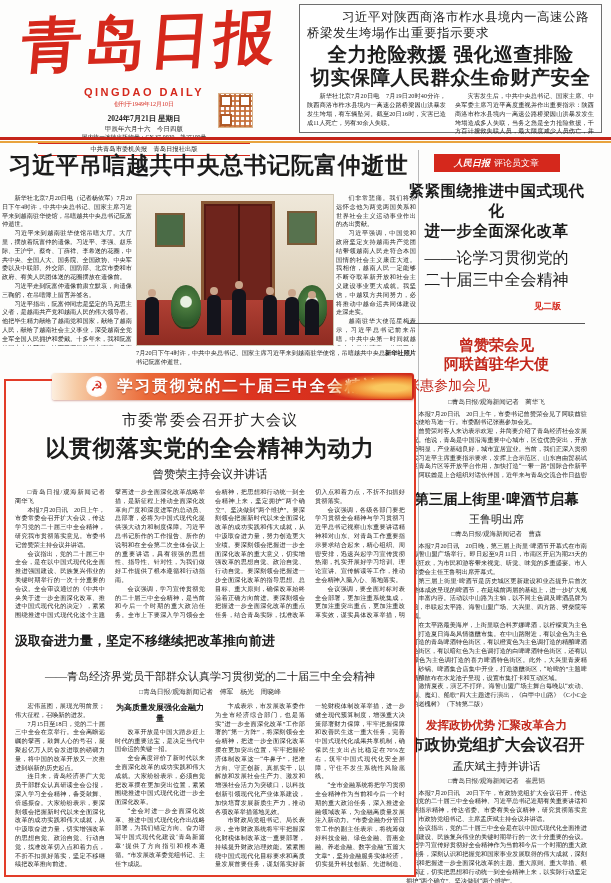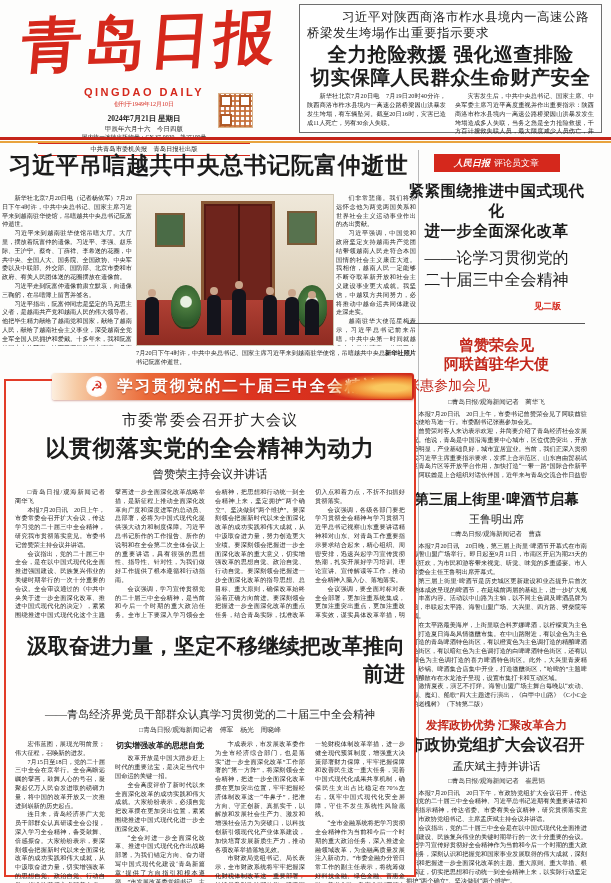--- a/index.html
+++ b/index.html
@@ -97,22 +97,22 @@
   .emblem{width:21px;height:21px;border-radius:50%;background:radial-gradient(circle,#fff 55%,#f7d9c2);
       color:#d5281c;font-size:14px;line-height:21px;text-align:center;margin-right:10px;flex:none}
   .banner-text{color:#fff;font-weight:bold;font-size:15.5px;letter-spacing:2px;
       font-family:"Liberation Sans",sans-serif;text-shadow:0 1px 1px rgba(120,20,0,.45)}
   .kickerA{margin-top:30px;text-align:center;font-size:15px;letter-spacing:1px;color:#222}
   .headA{margin-top:3px;text-align:center;font-family:"Liberation Sans",sans-serif;font-weight:bold;
       font-size:23px;letter-spacing:.5px}
   .subA{margin-top:3px;text-align:center;font-size:11.5px;color:#222}
   .bodyA{margin-top:6px;height:134px;overflow:hidden;column-count:4;column-gap:10px;
       font-size:6.2px;line-height:1.42;text-align:justify}
-  .headB{margin-top:10px;text-align:right;font-family:"Liberation Sans",sans-serif;font-weight:bold;
-      font-size:21px;letter-spacing:0}
+  .headB{margin-top:10px;text-align:left;font-family:"Liberation Sans",sans-serif;font-weight:bold;
+      font-size:13px;letter-spacing:0}
   .subB{margin-top:19px;text-align:center;font-size:11px;color:#222}
   .bylineB{margin-top:3px;text-align:center;font-size:6.8px;color:#333}
   .bodyB{margin-top:5px;height:170px;overflow:hidden;column-count:4;column-gap:10px;
       font-size:6.2px;line-height:1.42;text-align:justify}
 </style>
 </head>
 <body>
 
 <div id="masthead" class="abs">
   <div class="mast-title">青岛日报</div>
@@ -248,21 +248,21 @@
   </div>
 
   <div>
     <div class="headB">汲取奋进力量，坚定不移继续把改革推向前进</div>
     <div class="subB">——青岛经济界党员干部群众认真学习贯彻党的二十届三中全会精神</div>
     <div class="bylineB">□青岛日报/观海新闻记者　傅军　杨光　周晓峰</div>
     <div class="bodyB bodytext">
         <p>宏伟蓝图，展现光明前景；伟大征程，召唤新的进发。</p>
         <p>7月15日至18日，党的二十届三中全会在京举行。全会高瞻远瞩的擘画，鼓舞人心的号召，凝聚起亿万人民奋发进取的磅礴力量，将中国的改革开放又一次推进到崭新的历史起点。</p>
         <p>连日来，青岛经济界广大党员干部群众认真研读全会公报，深入学习全会精神，备受鼓舞、倍感振奋。大家纷纷表示，要深刻领会把握新时代以来全面深化改革的成功实践和伟大成就，从中汲取奋进力量，切实增强改革的思想自觉、政治自觉、行动自觉，找准改革切入点和着力点，不折不扣抓好落实，坚定不移继续把改革推向前进。</p>
-        <p class="subhead">切实增强改革的思想自觉</p>
+        <p class="subhead">为高质量发展强化金融力量</p>
         <p>改革开放是中国大踏步赶上时代的重要法宝，是决定当代中国命运的关键一招。</p>
         <p>全会高度评价了新时代以来全面深化改革的成功实践和伟大成就。大家纷纷表示，必须自觉把改革摆在更加突出位置，紧紧围绕推进中国式现代化进一步全面深化改革。</p>
         <p>“全会对进一步全面深化改革、推进中国式现代化作出战略部署，为我们锚定方向、奋力谱写中国式现代化建设‘青岛新篇章’提供了方向指引和根本遵循。”市发展改革委党组书记、主任卞成说。</p>
         <p>卞成表示，市发展改革委作为全市经济综合部门，也是落实“进一步全面深化改革”工作部署的“第一方阵”，将深刻领会全会精神，把进一步全面深化改革摆在更加突出位置，牢牢把握经济体制改革这一“牛鼻子”，把准方向、守正创新、真抓实干，以解放和发展社会生产力、激发和增强社会活力为突破口，以科技创新引领现代化产业体系建设，加快培育发展新质生产力，推动各项改革举措落地见效。</p>
         <p>市财政局党组书记、局长表示，全市财政系统将牢牢把握深化财税体制改革这一重要部署，持续提升财政治理效能。紧紧围绕中国式现代化目标要求和高质量发展首要任务，谋划落实好新一轮财税体制改革举措，进一步健全现代预算制度，增强重大决策部署财力保障，牢牢把握保障和改善民生这一重大任务，完善中国式现代化成果共享机制，确保民生支出占比稳定在70%左右，筑牢中国式现代化安全屏障，守住不发生系统性风险底线。</p>
         <p>“全市金融系统将把学习贯彻全会精神作为当前和今后一个时期的重大政治任务，深入推进金融领域改革，为金融高质量发展注入新动力。”市委金融办分管日常工作的副主任表示，将统筹做好科技金融、绿色金融、普惠金融、养老金融、数字金融“五篇大文章”，坚持金融服务实体经济，切实提升科技创新、先进制造、绿色发展和中小微企业等重点领域金融服务质效，营造良好的货币金融环境，为高质量发展强化金融力量。</p>
       </div>
   </div>
 </div>
 

